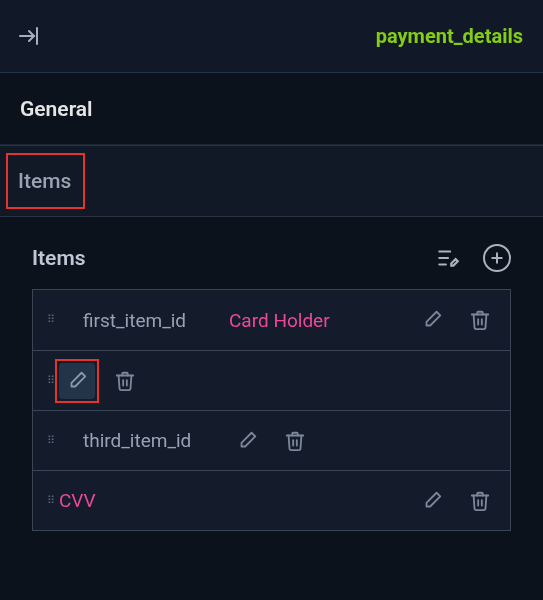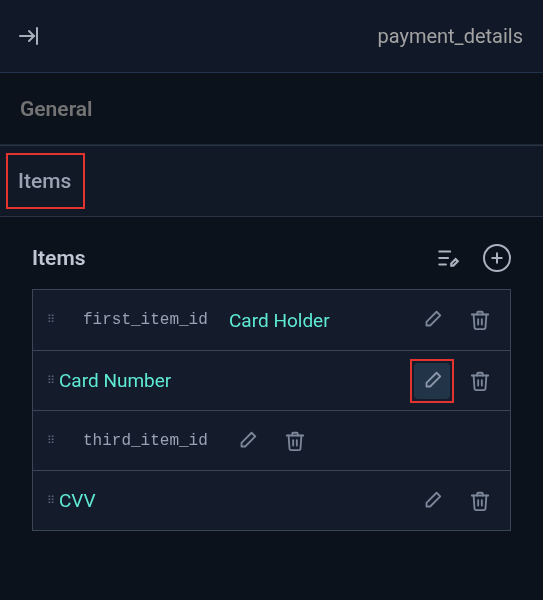--- a/index.html
+++ b/index.html
@@ -25,41 +25,42 @@
     width: 26px;
     height: 26px;
     display: flex;
     align-items: center;
     justify-content: center;
     color: #a8b0bc;
     cursor: pointer;
   }
   .header-title {
     font-size: 20px;
-    color: #a3a3a3;
+    color: #84cc16;
+    font-weight: bold;
   }
 
   .divider-thin {
     height: 1px;
     background: #23324a;
   }
 
   
   .section-row {
     height: 72px;
     display: flex;
     align-items: center;
     padding: 0 20px;
     background: #0c121c;
     border-bottom: 1px solid #1c2736;
   }
   .section-label {
     font-size: 21px;
     font-weight: 600;
-    color: #737373;
+    color: #e5e5e5;
   }
 
   .items-wrapper {
     position: relative;
     background: #111826;
   }
   .items-row {
     height: 72px;
     display: flex;
     align-items: center;
@@ -140,31 +141,30 @@
     letter-spacing: 0;
     line-height: 4px;
     text-align: center;
     user-select: none;
     cursor: grab;
     flex-shrink: 0;
   }
   .cell-id {
     flex: 0 0 170px;
     padding-left: 24px;
-    font-size: 16px;
+    font-size: 19px;
     color: #98a2b3;
     white-space: nowrap;
     overflow: hidden;
     text-overflow: ellipsis;
-    font-family: Liberation Mono, monospace;
   }
   .cell-label {
     flex: 1;
     font-size: 19px;
-    color: #5eead4;
+    color: #ec4899;
     white-space: nowrap;
   }
   .row-actions {
     display: flex;
     gap: 12px;
     align-items: center;
     flex-shrink: 0;
   }
   .row-icon {
     width: 36px;
@@ -259,21 +259,20 @@
             <path d="M10 11v6"></path>
               <path d="M14 11v6"></path>
             <path d="M9 6V4a1 1 0 0 1 1-1h4a1 1 0 0 1 1 1v2"></path>
           </svg>
         </div>
       </div>
     </div>
 
     <div class="list-row">
       <div class="drag-handle">⠿</div>
-      <div class="cell-label">Card Number</div>
       <div class="row-actions">
         <div class="row-icon hl">
           <svg width="22" height="22" viewBox="0 0 24 24" fill="none" stroke="currentColor" stroke-width="2" stroke-linecap="round" stroke-linejoin="round">
             <path d="M17 3l4 4-11 11H6v-4z"></path>
           </svg>
           <span class="red-box"></span>
         </div>
         <div class="row-icon danger">
           <svg width="22" height="22" viewBox="0 0 24 24" fill="none" stroke="currentColor" stroke-width="2" stroke-linecap="round" stroke-linejoin="round">
             <polyline points="3 6 5 6 21 6"></polyline>

